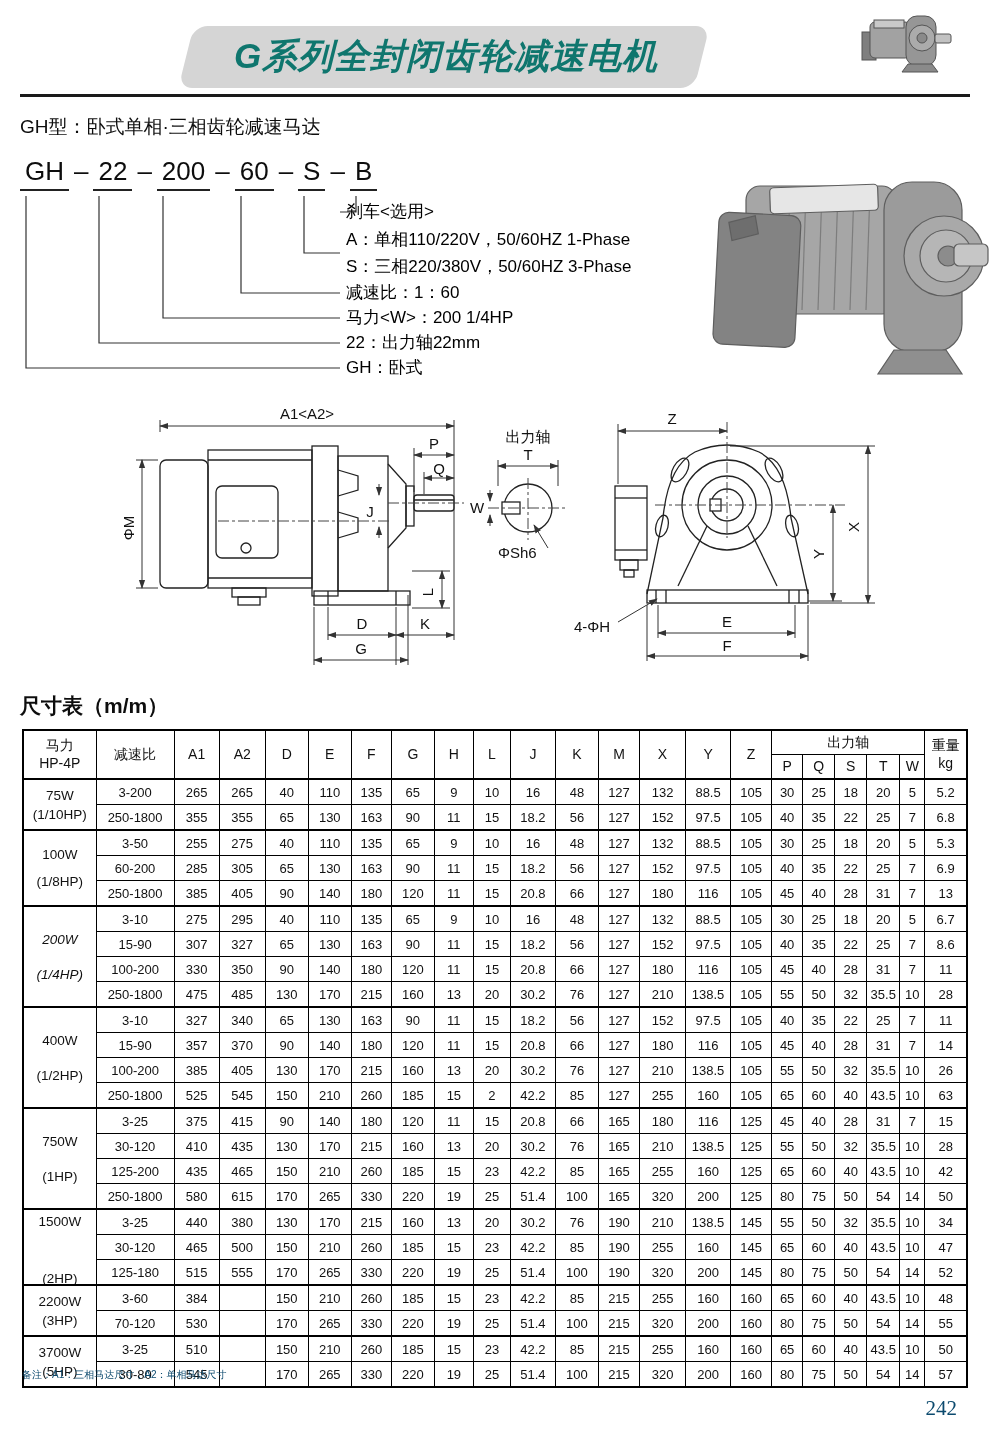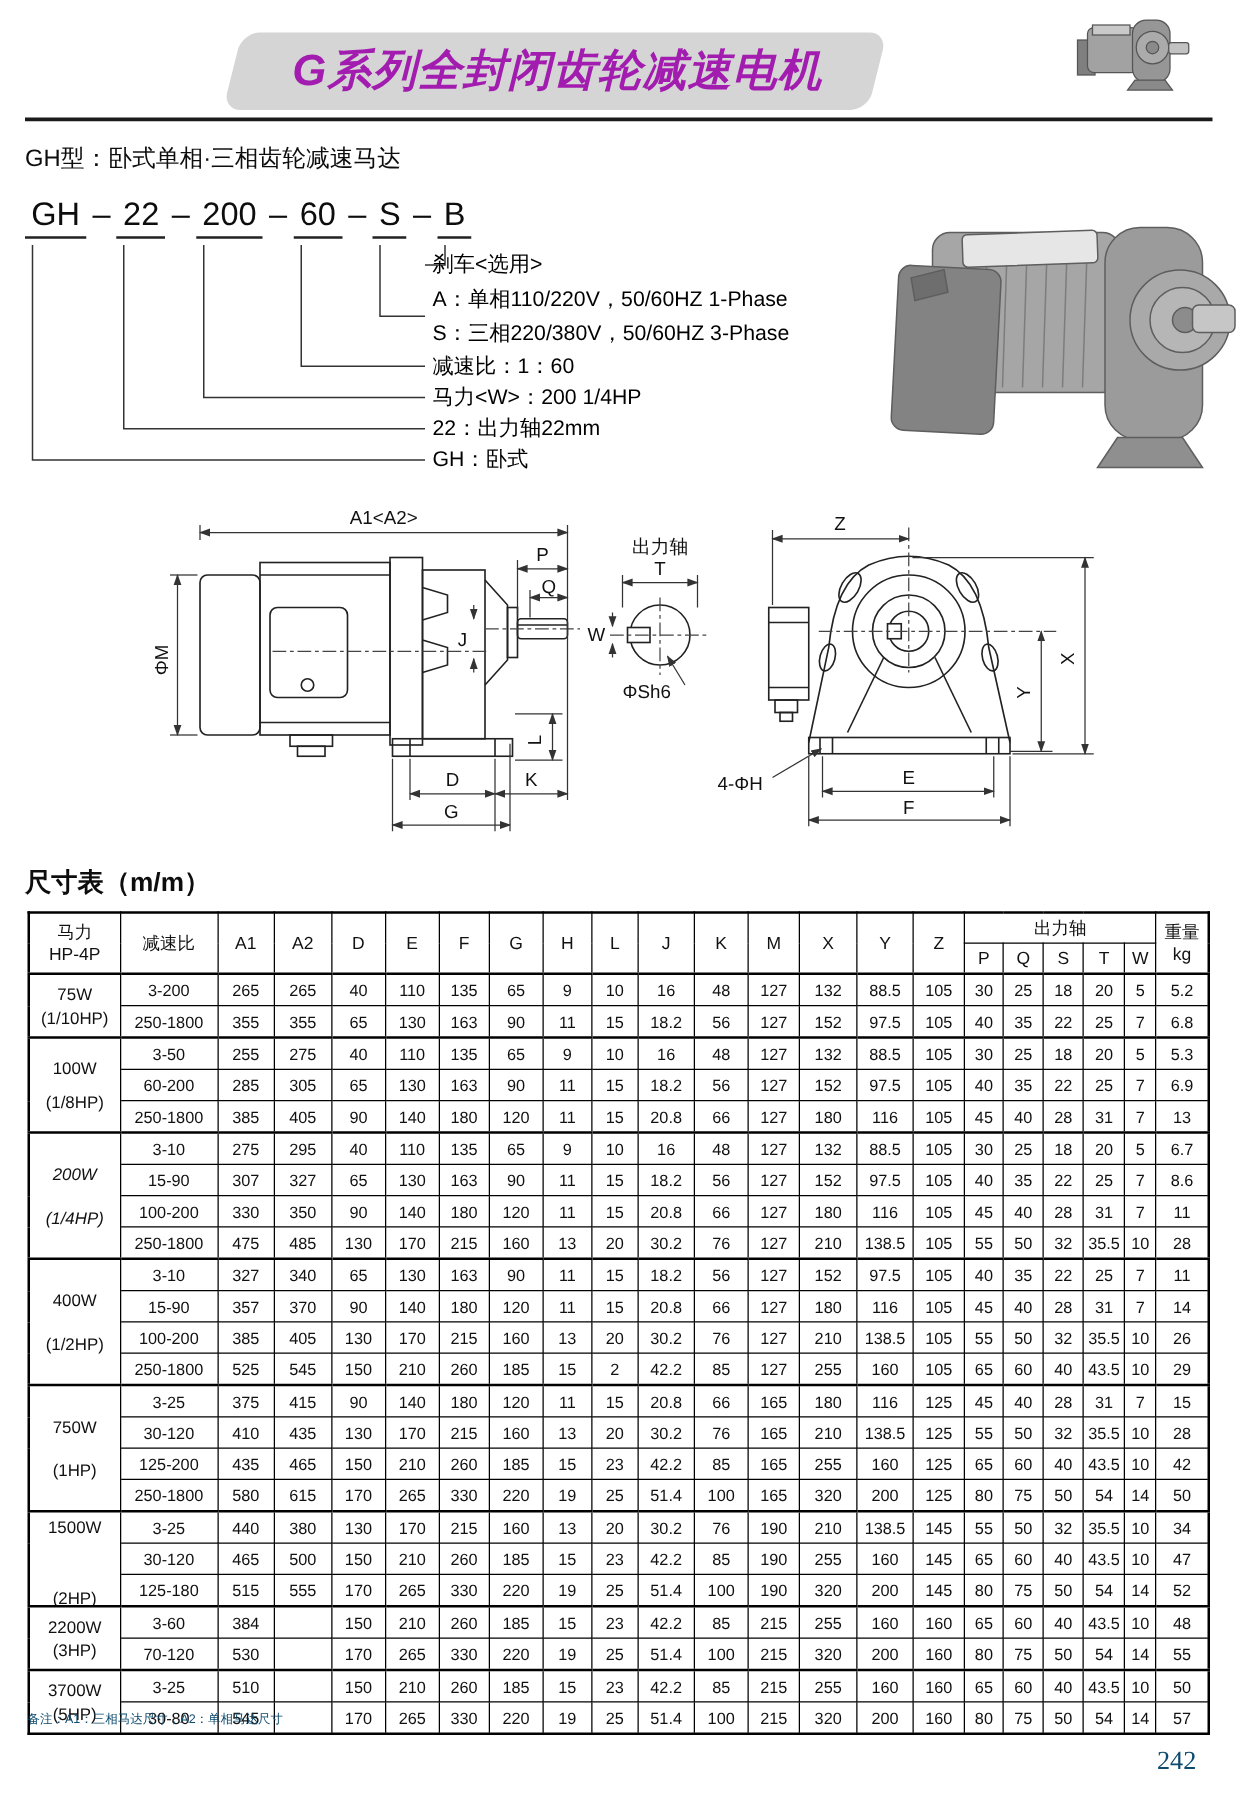--- a/index.html
+++ b/index.html
@@ -2,21 +2,21 @@
 <html><head>
 <meta charset="utf-8">
 <style>
   html,body{margin:0;padding:0;background:#fff;}
   .page{position:relative;width:990px;height:1438px;background:#fff;overflow:hidden;
         font-family:"Liberation Sans","DejaVu Sans",sans-serif;color:#111;}
   
   .banner-bg{position:absolute;left:186px;top:26px;width:516px;height:62px;background:#d5d5d5;
              transform:skewX(-14deg);border-radius:14px;}
   .page-title{position:absolute;left:196px;top:33px;width:500px;text-align:center;
-              font-size:35px;font-weight:bold;font-style:italic;letter-spacing:1px;color:#a21caf;}
+              font-size:35px;font-weight:bold;font-style:italic;letter-spacing:1px;color:#0f766e;}
   .header-rule{position:absolute;left:20px;top:94px;width:950px;height:3px;background:#1a1a1a;}
   .subtitle{position:absolute;left:20px;top:114px;font-size:19px;color:#0d0d0d;}
   
   .model-section{position:absolute;left:0;top:150px;width:990px;height:248px;}
   .model-code{position:absolute;left:20px;top:6px;font-size:26px;color:#0d0d0d;white-space:nowrap;}
   .mseg{display:inline-block;border-bottom:2px solid #222;padding:0 5px 2px 5px;}
   .mdash{display:inline-block;margin:0 5px;}
   #model-leader-svg{position:absolute;left:0;top:0;width:990px;height:248px;pointer-events:none;}
   #model-leader-svg polyline{fill:none;stroke:#333;stroke-width:1.2;}
   .mlabel{position:absolute;left:346px;height:20px;line-height:20px;font-size:17px;white-space:nowrap;color:#000000;}
@@ -618,21 +618,21 @@
           <td>85</td>
           <td>127</td>
           <td>255</td>
           <td>160</td>
           <td>105</td>
           <td>65</td>
           <td>60</td>
           <td>40</td>
           <td>43.5</td>
           <td>10</td>
-          <td>29</td>
+          <td>63</td>
         </tr>
         <tr class="gsep">
           <td rowspan="4">
             <div class="pinner" style="height: 90px;">
               <div>750W</div>
               <div>(1HP)</div>
             </div>
           </td>
           <td>3-25</td>
           <td>375</td>

